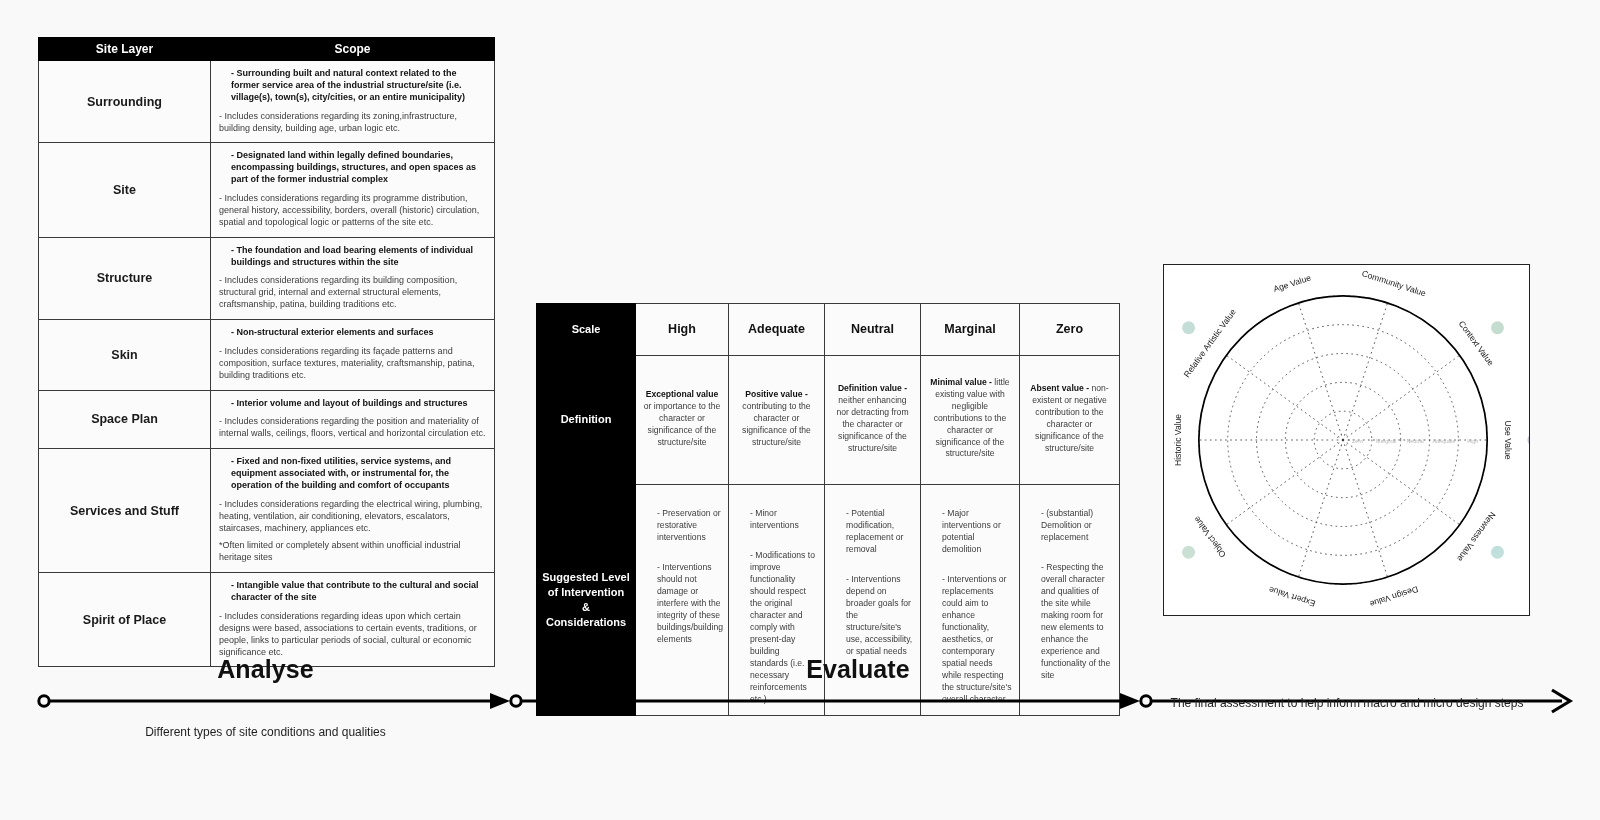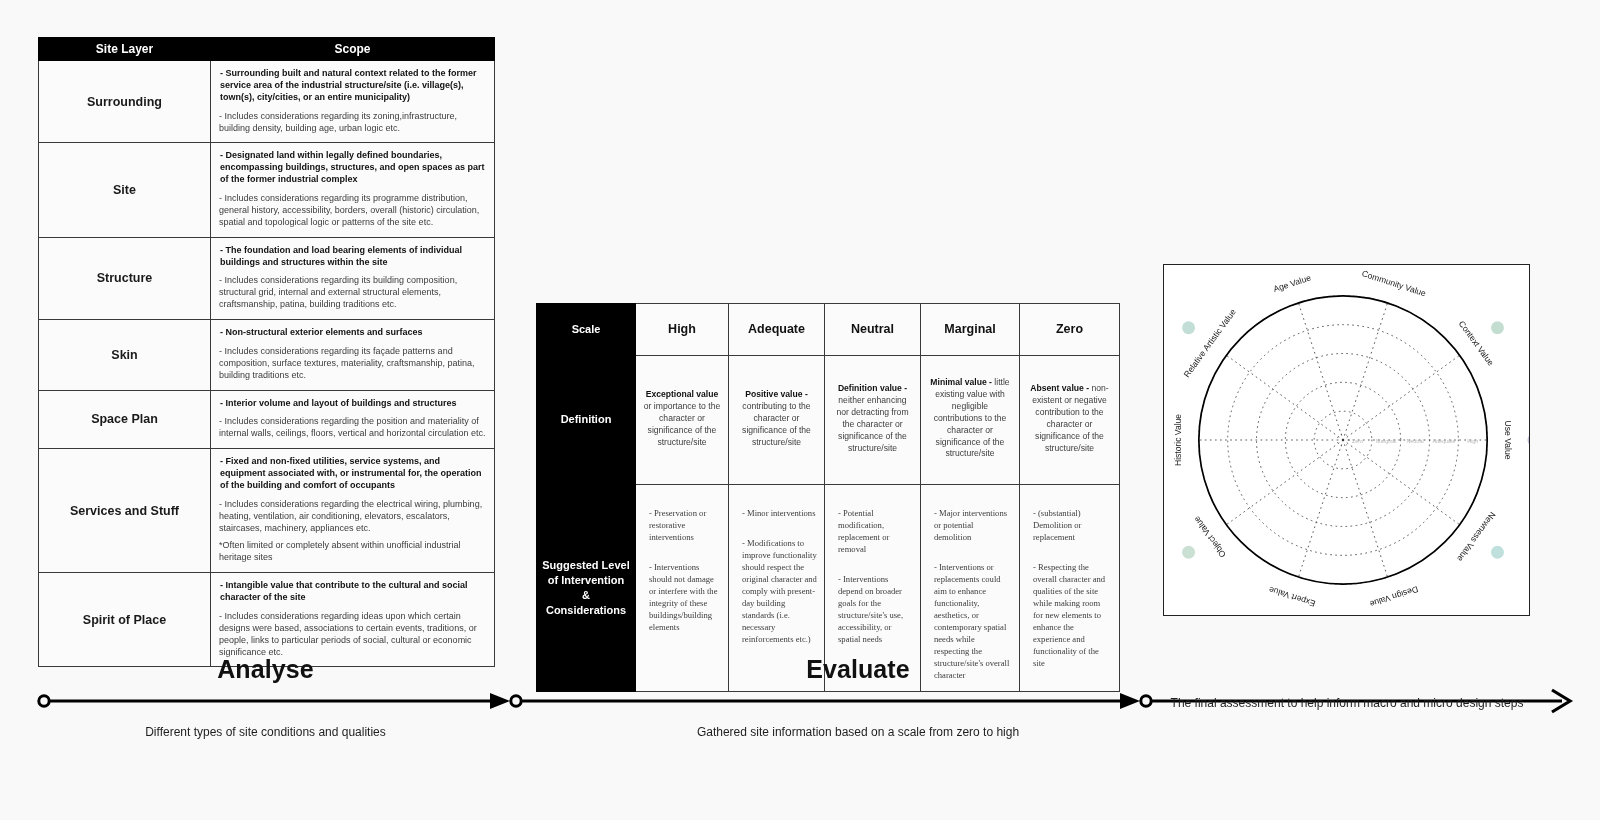--- a/index.html
+++ b/index.html
@@ -47,21 +47,21 @@
   td.scope-cell {
     padding: 7px 8px 8px 8px;
     font-size: 9px;
     line-height: 1.32;
     color: #3c3c3c;
     vertical-align: top;
   }
   .scope-cell .lead {
     font-weight: bold;
     color: #111;
-    margin: 0 0 7px 1px;
+    margin: 0 0 7px 12px;
   }
   .scope-cell .sub {
     margin: 0 0 6px 0;
   }
   .scope-cell .sub:last-child { margin-bottom: 0; }
 
   
   #evaluate-table {
     position: absolute;
     left: 536px; top: 303px;
@@ -104,21 +104,21 @@
   }
   td.def-cell b { color: #111; }
   td.sugg-cell {
     font-size: 8.6px;
     line-height: 1.4;
     color: #3c3c3c;
     padding: 22px 7px 10px 9px;
     vertical-align: top;
     height: 152px;
   }
-  td.sugg-cell p { margin: 0 0 18px 4px; font-family: Liberation Serif, serif; }
+  td.sugg-cell p { margin: 0 0 18px 12px; }
   td.sugg-cell p:last-child { margin-bottom: 0; }
 
   
   #radar-panel {
     position: absolute;
     left: 1163px; top: 264px;
     width: 367px; height: 352px;
     background: #fff;
     border: 1px solid #222;
     box-sizing: border-box;
@@ -341,17 +341,16 @@
   <circle cx="516" cy="15" r="5.2" fill="#f9f9f9" stroke="#000" stroke-width="3"></circle>
   <circle cx="1146" cy="15" r="5.2" fill="#f9f9f9" stroke="#000" stroke-width="3"></circle>
 </svg>
 
 <div class="stage" id="stage-1">
   <div class="stage-title">Analyse</div>
   <div class="stage-caption">Different types of site conditions and qualities</div>
 </div>
 <div class="stage" id="stage-2">
   <div class="stage-title">Evaluate</div>
-  <div class="stage-caption">Gathered site information based on a scale from zero to high</div>
 </div>
 <div class="stage" id="stage-3">
   <div class="stage-caption">The final assessment to help inform macro and micro design steps</div>
 </div>
 
 </body></html>

